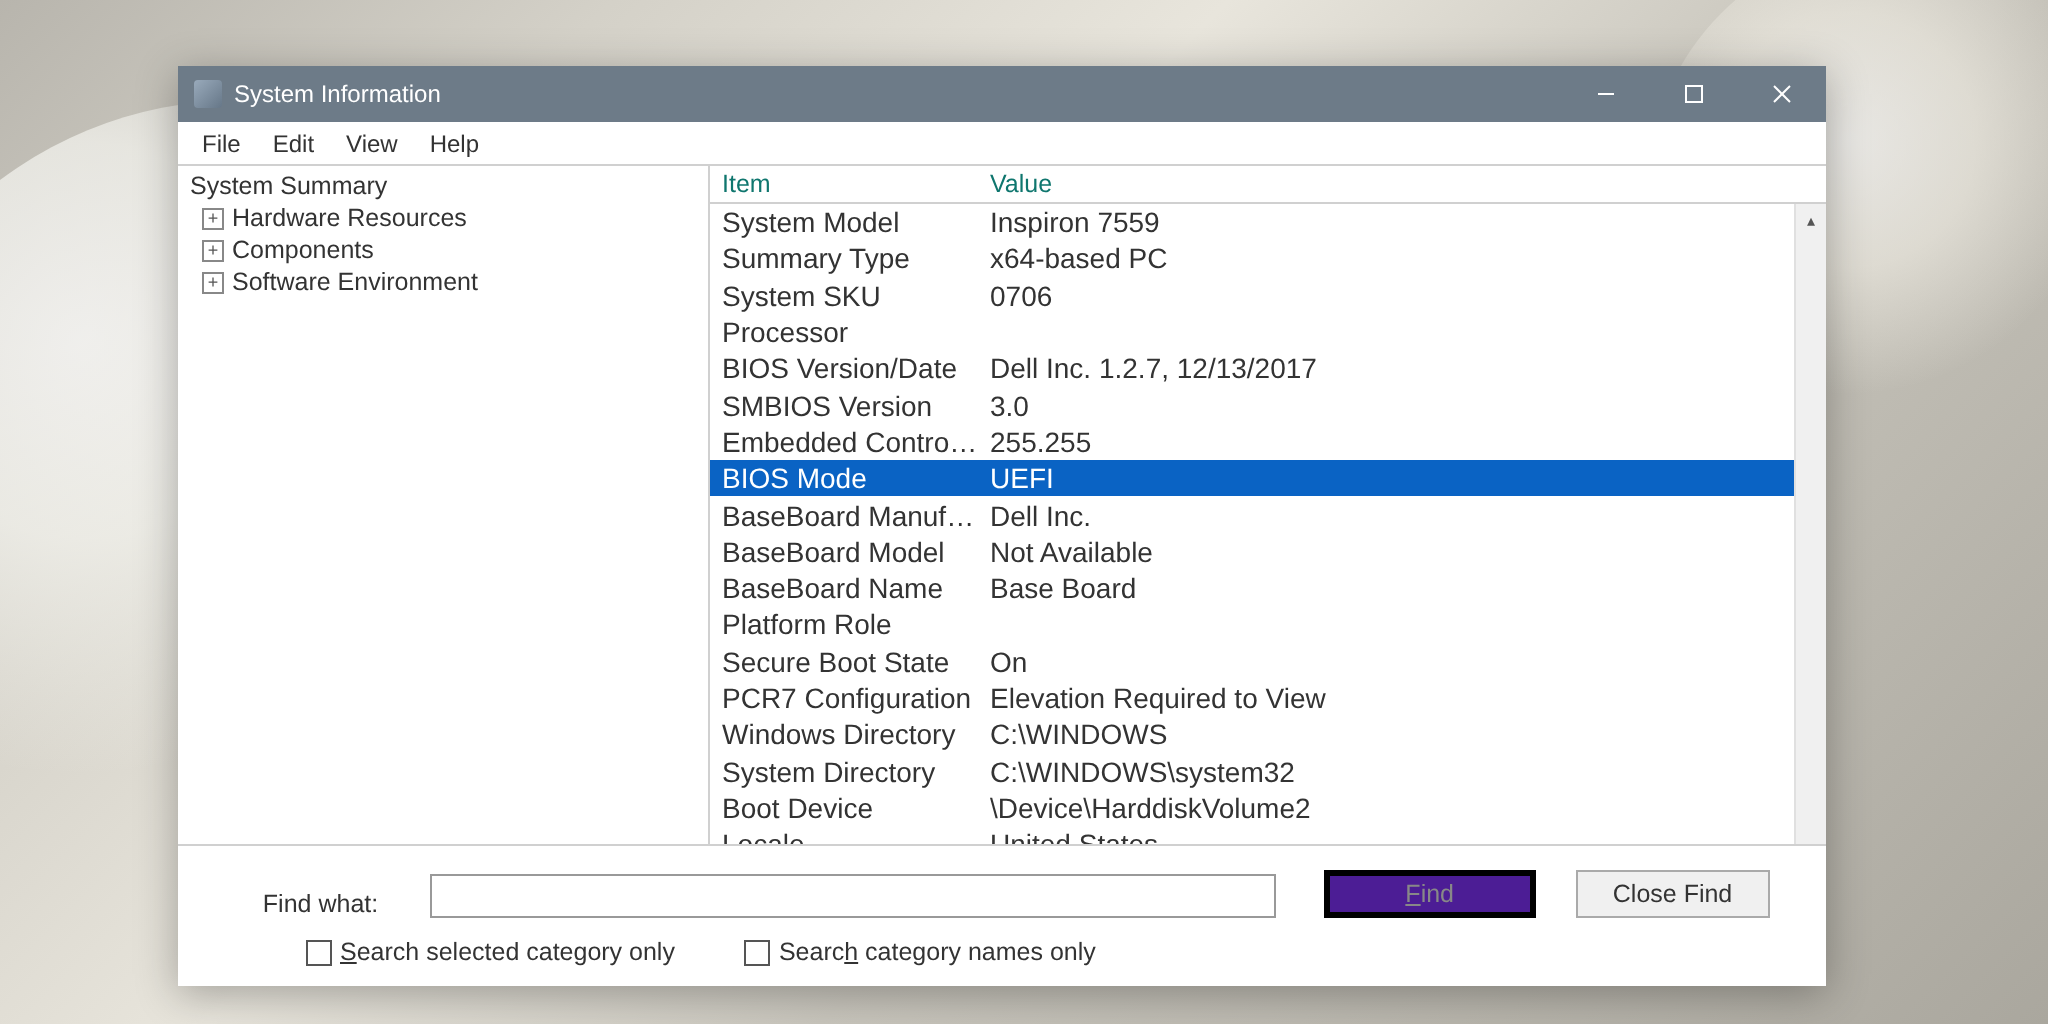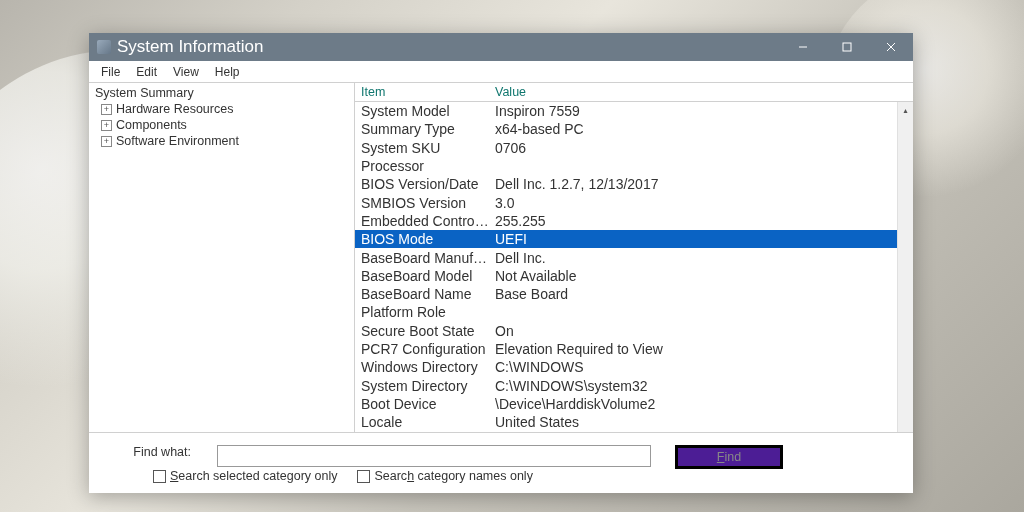--- a/index.html
+++ b/index.html
@@ -1,20 +1,20 @@
 <!DOCTYPE html>
 <html><head>
 <meta charset="utf-8">
 <style>
 *{margin:0;padding:0;box-sizing:border-box;font-family:"Segoe UI",Tahoma,sans-serif}
 body{width:1024px;height:512px;overflow:hidden;background:linear-gradient(135deg,#b8b5ad 0%,#d4d1c8 20%,#e8e5dc 40%,#c9c6bd 60%,#aaa79e 100%);position:relative}
 body::before{content:"";position:absolute;left:-80px;top:50px;width:400px;height:400px;background:radial-gradient(circle at 30% 30%,#fff 0%,#f5f5f0 25%,transparent 55%);border-radius:50%;opacity:0.7}
 body::after{content:"";position:absolute;right:-50px;top:-30px;width:250px;height:250px;background:radial-gradient(circle at 40% 40%,#fff 0%,#f0ede4 30%,transparent 60%);border-radius:50%;opacity:0.6}
 .window{position:absolute;left:89px;top:33px;width:824px;height:460px;background:#fff;box-shadow:0 4px 20px rgba(0,0,0,0.3);display:flex;flex-direction:column;z-index:10}
-.titlebar{height:28px;background:#6d7b88;display:flex;align-items:center;color:#fff;font-size:17px}
+.titlebar{height:28px;background:#6d7b88;display:flex;align-items:center;color:#fff;font-size:12px}
 .titlebar-icon{width:14px;height:14px;margin:0 6px 0 8px;background:linear-gradient(135deg,#9ab 0%,#678 100%);border-radius:2px}
 .titlebar-title{flex:1}
 .titlebar-btns{display:flex;height:100%}
 .titlebar-btn{width:44px;height:100%;display:flex;align-items:center;justify-content:center;color:#fff;font-size:11px}
 .titlebar-btn svg{width:10px;height:10px;stroke:#fff;stroke-width:1;fill:none}
 .menubar{height:22px;background:#fff;border-bottom:1px solid #d0d0d0;display:flex;align-items:center;padding:0 4px;font-size:12px;color:#333}
 .menu-item{padding:2px 8px;cursor:default}
 .content{flex:1;display:flex;border-bottom:1px solid #d0d0d0;min-height:0}
 .sidebar{width:266px;border-right:1px solid #d0d0d0;padding:2px 0;font-size:12.5px;color:#333;overflow:hidden}
 .tree-item{padding:1px 6px;display:flex;align-items:center;white-space:nowrap}
@@ -26,26 +26,26 @@
 .col-item{width:136px;padding-left:6px}
 .col-value{flex:1;padding-left:4px}
 .detail-body{flex:1;overflow:hidden;position:relative}
 .row{display:flex;font-size:14px;color:#333;height:18.3px;align-items:center}
 .row.selected{background:#0a63c4;color:#fff}
 .row .c1{width:136px;padding-left:6px;white-space:nowrap;overflow:hidden;text-overflow:ellipsis}
 .row .c2{flex:1;padding-left:4px;white-space:nowrap;overflow:hidden}
 .scrollbar{position:absolute;right:0;top:0;bottom:0;width:16px;background:#f0f0f0;border-left:1px solid #e0e0e0}
 .scroll-arrow{height:16px;display:flex;align-items:center;justify-content:center;font-size:8px;color:#555}
 .footer{padding:12px 28px 10px 28px;background:#fff;font-size:12.5px;color:#333}
-.find-row{display:flex;align-items:flex-start;gap:20px}
+.find-row{display:flex;align-items:flex-end;margin-bottom:10px;gap:20px}
 .find-label{width:74px;text-align:right;margin-right:6px}
 .find-input{width:434px;height:22px;border:1px solid #999;padding:0 4px;font-size:12px}
 .find-btn{width:108px;height:24px;border:3px solid #000000;background:#4c1d95;font-size:12.5px;color:#888;margin-left:4px}
 .close-find-btn{width:100px;height:24px;border:1px solid #aaa;background:#f0f0f0;font-size:12.5px;color:#333}
-.check-row{display:flex;gap:20px;padding-left:36px}
+.check-row{display:flex;gap:35px;padding-left:36px}
 .checkbox{width:13px;height:13px;border:1px solid #555;margin-right:4px;display:inline-block;vertical-align:middle}
 .check-label{display:flex;align-items:center}
 .underline{text-decoration:underline}
 </style>
 </head>
 <body>
 
 <div class="window">
   <div class="titlebar">
     <div class="titlebar-icon"></div>
@@ -177,20 +177,21 @@
         </div>
       </div>
     </div>
   </div>
 
   <div class="footer">
     <div class="find-row">
       <span class="find-label">Find what:</span>
       <input class="find-input" type="text" style="">
       <button class="find-btn"><span class="underline">F</span><span id="findrest">ind</span></button>
+      <button class="close-find-btn">Close Find</button>
     </div>
     <div class="check-row">
       <label class="check-label">
           <span class="checkbox"></span>
           <span><span class="underline">S</span><span>earch selected category only</span></span>
         </label>
       <label class="check-label">
           <span class="checkbox"></span>
           <span><span>Searc</span><span class="underline">h</span><span> category names only</span></span>
         </label>

